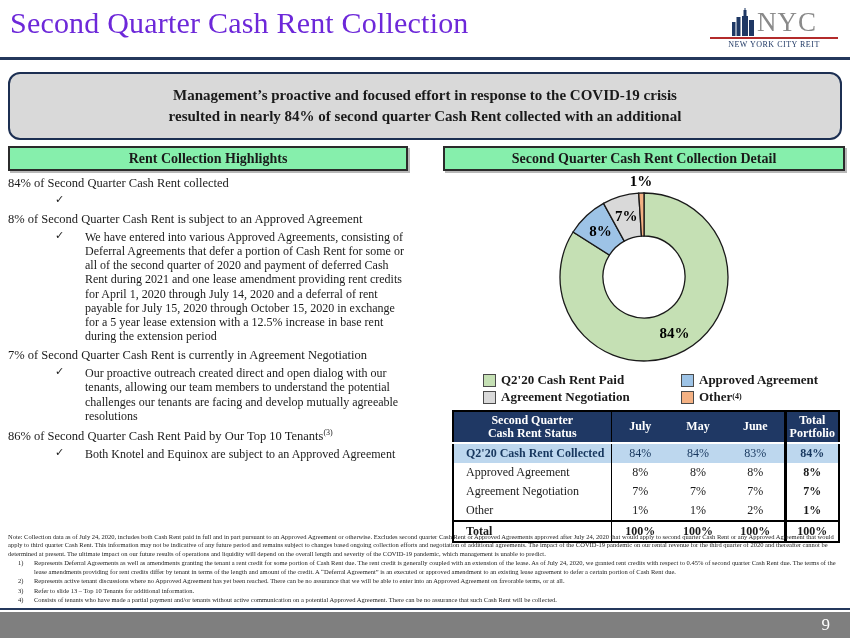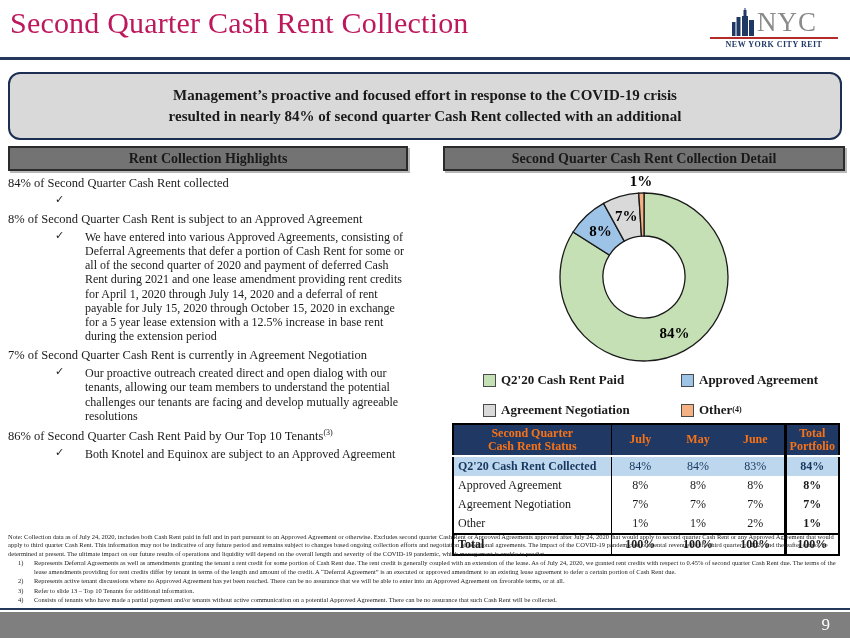--- a/index.html
+++ b/index.html
@@ -1,65 +1,65 @@
 <!DOCTYPE html>
 <html><head>
 <meta charset="utf-8">
 <style>
   html,body{margin:0;padding:0;background:#fff;}
   .slide{position:relative;width:850px;height:638px;background:#fff;overflow:hidden;
          font-family:"Liberation Serif","DejaVu Serif",serif;color:#1a1a1a;}
 
   
-  .page-title{position:absolute;top:6px;left:10px;font-size:30px;color:#be185d;letter-spacing:.2px;}
+  .page-title{position:absolute;top:6px;left:10px;font-size:30px;color:#6d28d9;letter-spacing:.2px;}
   .title-rule{position:absolute;top:57px;left:0;width:850px;height:3px;background:#24385c;}
   .logo{position:absolute;top:8px;right:12px;width:128px;text-align:center;}
   .logo-top{display:flex;align-items:center;justify-content:center;gap:2px;}
   .logo-nyc{font-size:27px;line-height:1;color:#8a8a8a;letter-spacing:1px;}
   .logo-rule{height:2px;background:#b32b2b;margin-top:1px;}
-  .logo-sub{font-size:8px;color:#1f3864;letter-spacing:.5px;margin-top:1px;font-weight:bold;}
+  .logo-sub{font-size:8px;color:#1f3864;letter-spacing:.5px;margin-top:1px;font-weight:normal;}
 
   
   .banner{position:absolute;left:8px;right:8px;top:72px;height:64px;background:#d9d9d9;
           border:2.5px solid #1c2f52;border-radius:12px;display:flex;align-items:center;
           justify-content:center;text-align:center;font-weight:bold;font-size:15px;line-height:1.38;}
   .banner sup{font-size:9px;}
 
   
-  .col-header{height:21px;background:#737373;border:2px solid #2b2b2b;
+  .col-header{height:21px;background:#86efac;border:2px solid #2b2b2b;
               box-shadow:2px 2px 0 rgba(125,125,125,.55);
               display:flex;align-items:center;justify-content:center;font-weight:bold;font-size:14px;}
 
   .left-col{position:absolute;left:8px;top:146px;width:400px;}
   .right-col{position:absolute;left:443px;top:146px;width:402px;}
 
   
   .hl-body{margin-top:4px;}
   .hl-heading{font-weight:normal;font-size:12.5px;line-height:1.2;margin-top:5px;}
   .hl-heading sup{font-size:8px;}
   .bullet{display:flex;margin-top:3px;font-size:12px;line-height:1.18;}
   .check{width:30px;margin-left:47px;flex:none;font-family:"DejaVu Sans",sans-serif;font-size:11px;}
   .bullet-text{flex:1;padding-right:2px;}
 
   
   .chart-wrap{margin-top:2px;}
   .slice-label{font-size:15px;font-weight:bold;font-family:"Liberation Serif",serif;}
-  .legend{display:grid;grid-template-columns:198px 1fr;row-gap:16px;margin:0 0 0 40px;
+  .legend{display:grid;grid-template-columns:198px 1fr;row-gap:3px;margin:0 0 0 40px;
           font-size:13px;font-weight:bold;}
   .legend-item{display:flex;align-items:center;line-height:1.1;}
   .swatch{width:11px;height:11px;border:1.5px solid #4a4a4a;margin-right:5px;flex:none;}
   .legend sup{font-size:8px;}
 
   
   .detail-table{border-collapse:collapse;margin:5px 0 0 9px;table-layout:fixed;width:386px;
                 font-size:12px;border:2px solid #000;}
-  .detail-table th{background:#1f3864;color:#f97316;font-weight:bold;padding:2px 2px;
+  .detail-table th{background:#1f3864;color:#ffffff;font-weight:bold;padding:2px 2px;
                    line-height:1.12;border-bottom:2px solid #fff;}
   .detail-table td{padding:1.5px 4px;text-align:center;height:16px;}
-  .detail-table td:first-child{text-align:left;padding-left:4px;}
+  .detail-table td:first-child{text-align:left;padding-left:12px;}
   .detail-table .col-sep{border-left:1.5px solid #000;}
   .detail-table .col-strong{border-left:3px solid #000;}
   .detail-table td:last-child{font-weight:bold;}
   tr.highlight{background:#bdd7ee;color:#17375e;}
   tr.highlight td:first-child{font-weight:bold;}
   tr.total td{font-weight:bold;border-top:2px solid #000;}
 
   
   .footnotes{position:absolute;left:8px;right:8px;top:533px;font-size:6.5px;line-height:1.3;color:#222;}
   .fn-item{display:flex;margin-top:1px;}

